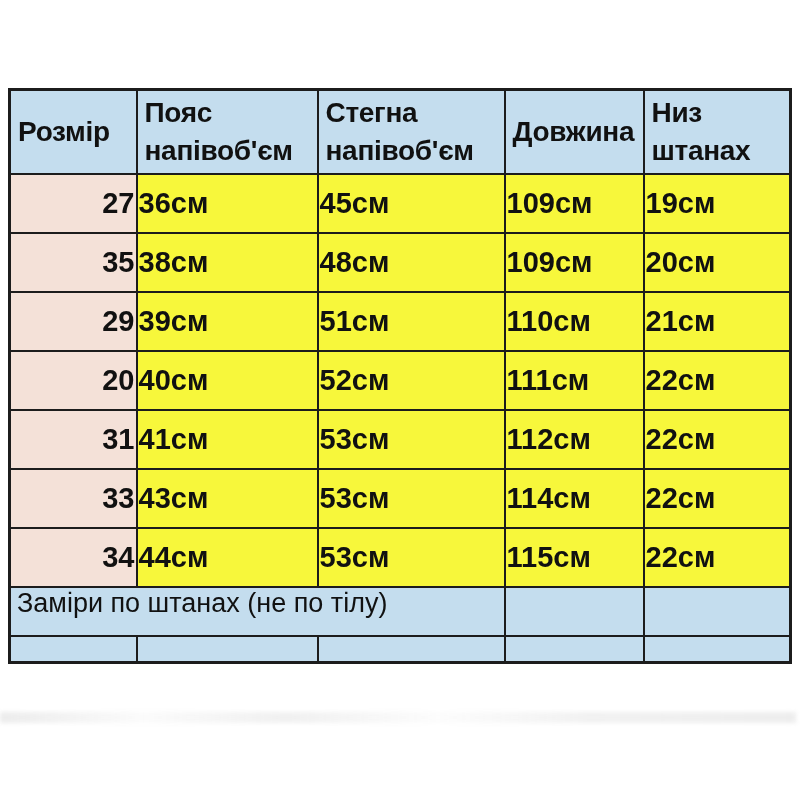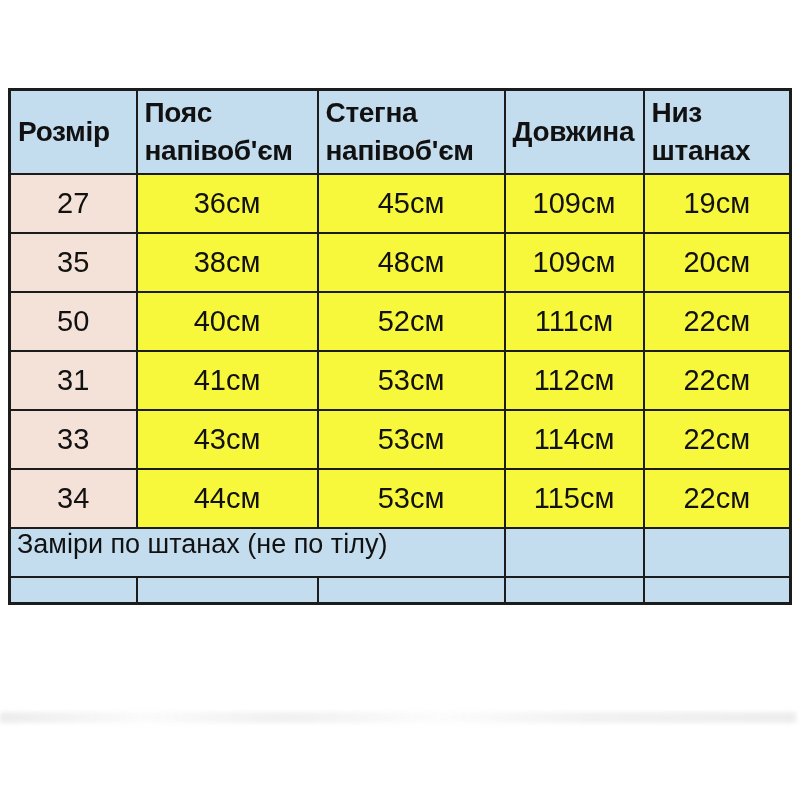--- a/index.html
+++ b/index.html
@@ -46,30 +46,30 @@
     padding: 2px 4px 2px 7px;
     letter-spacing: -0.3px;
     line-height: 38px;
   }
   tr.header-row th .hline { display: block; }
   th.single-line { vertical-align: middle; }
   
   tr.data-row { height: 59px; }
   td.size-cell {
     background: var(--size-col-bg, #f4e1d8);
-    font-weight: normal;
+    font-weight: bold;
     font-size: 29px;
-    text-align: center;
+    text-align: right;
     vertical-align: middle;
   }
   td.value-cell {
     background: var(--value-bg, #f7f73b);
     font-size: 29px;
-    font-weight: normal;
-    text-align: center;
+    font-weight: bold;
+    text-align: left;
     vertical-align: middle;
   }
   
   tr.note-row { height: 38px; }
   td.note-cell {
     background: var(--note-bg, #c4ddee);
     font-size: 27px;
     font-weight: normal;
     text-align: left;
     vertical-align: middle;
@@ -142,21 +142,28 @@
         <td class="value-cell">19см</td>
       </tr>
       <tr class="data-row">
         <td class="size-cell">35</td>
         <td class="value-cell">38см</td>
         <td class="value-cell">48см</td>
         <td class="value-cell">109см</td>
         <td class="value-cell">20см</td>
       </tr>
       <tr class="data-row">
-        <td class="size-cell">50</td>
+        <td class="size-cell">29</td>
+        <td class="value-cell">39см</td>
+        <td class="value-cell">51см</td>
+        <td class="value-cell">110см</td>
+        <td class="value-cell">21см</td>
+      </tr>
+      <tr class="data-row">
+        <td class="size-cell">20</td>
         <td class="value-cell">40см</td>
         <td class="value-cell">52см</td>
         <td class="value-cell">111см</td>
         <td class="value-cell">22см</td>
       </tr>
       <tr class="data-row">
         <td class="size-cell">31</td>
         <td class="value-cell">41см</td>
         <td class="value-cell">53см</td>
         <td class="value-cell">112см</td>

